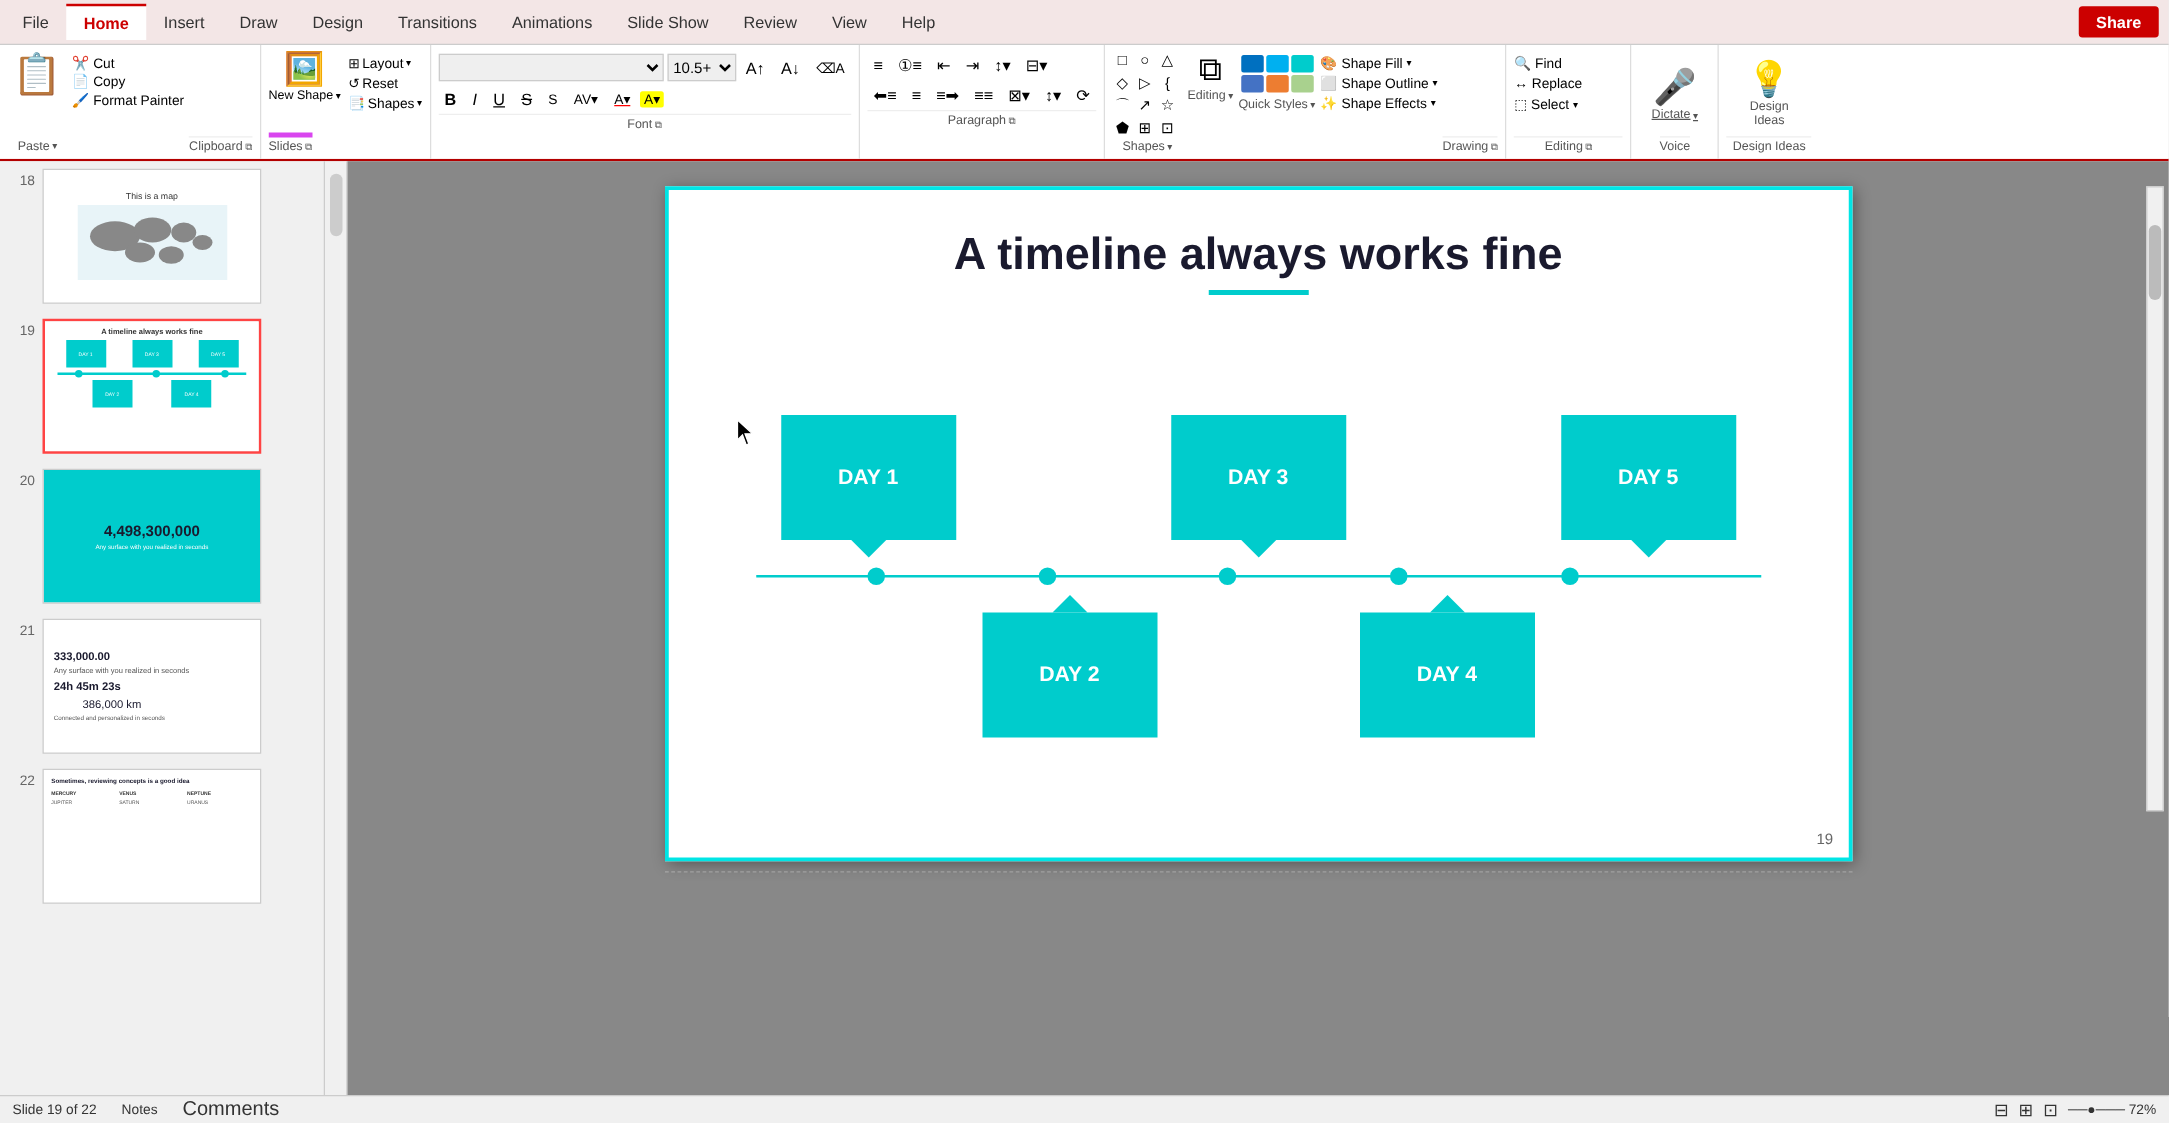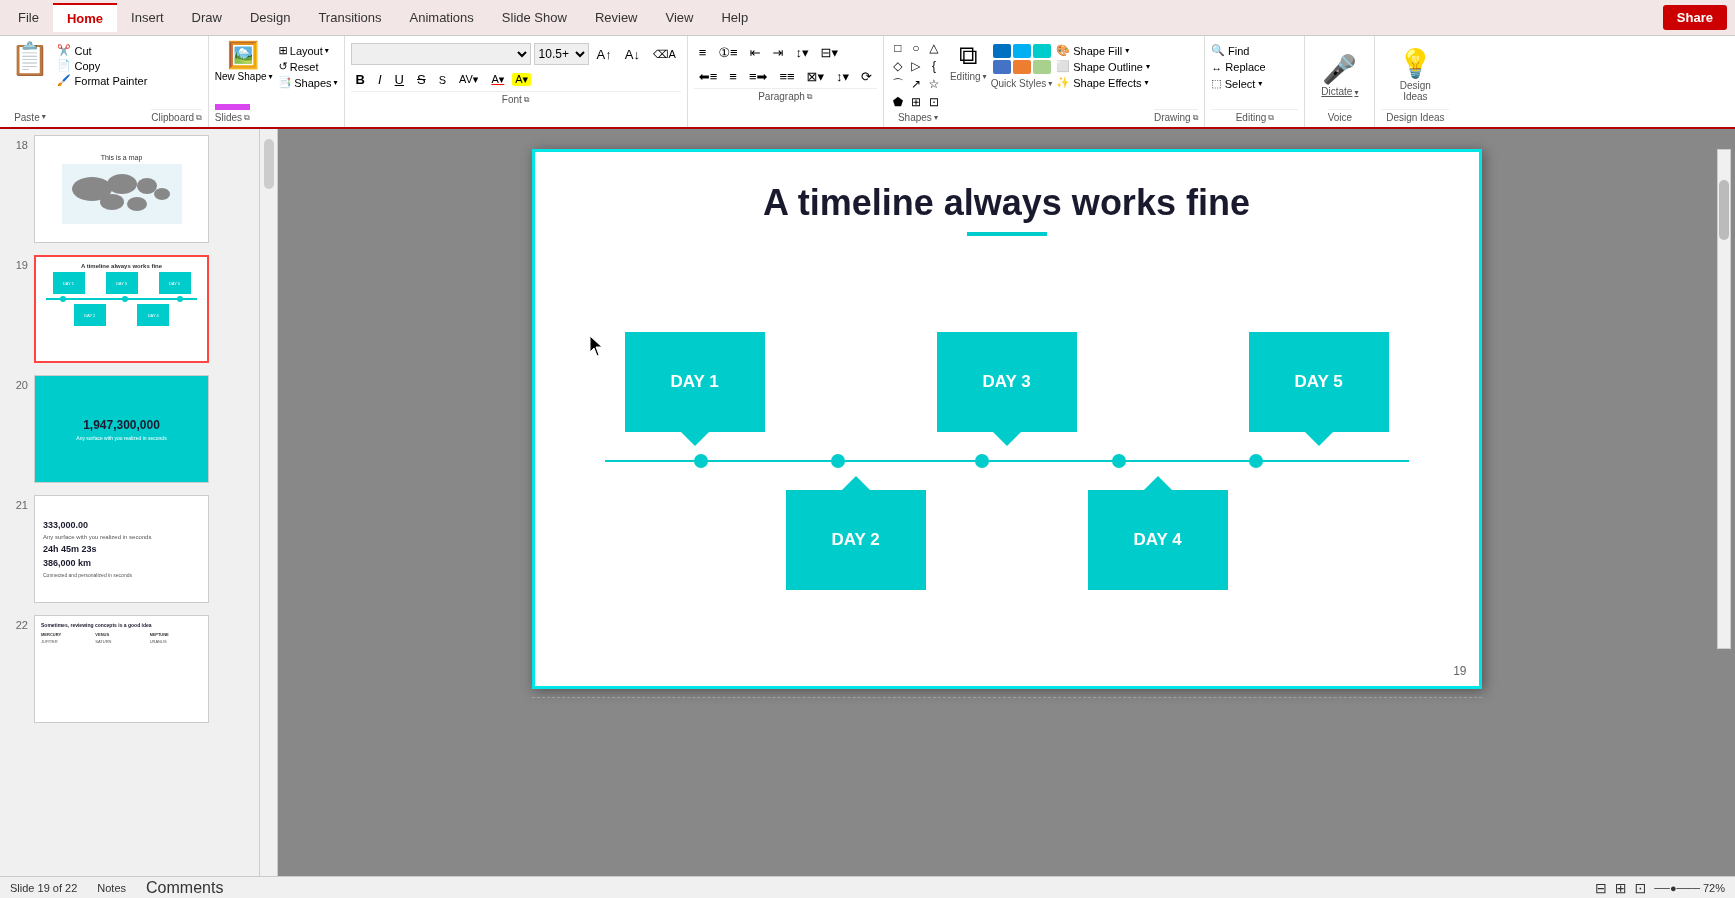--- a/index.html
+++ b/index.html
@@ -111,21 +111,21 @@
             <span>↺</span>
               <span>Reset</span>
           </div>
           <div style="display:flex; align-items:center; gap:2px; cursor:pointer; font-size:11px;">
             <span>📑</span>
               <span>Shapes</span>
               <span style="font-size:8px;">▾</span>
           </div>
         </div>
       </div>
-      <div class="rib-lbl-row" style="border-top:6px solid #d946ef; padding-top:2px; font-size:10px; color:#555; cursor:pointer; margin-top:2px;">
+      <div class="rib-lbl-row" style="border-top:4px solid #d946ef; padding-top:2px; font-size:10px; color:#555; cursor:pointer; margin-top:2px;">
         <span>Slides</span>
           <span style="font-size:8px;">⧉</span>
       </div>
     </div>
 
     <div class="rib-section" style="flex-direction:column; min-width:220px;">
       <div style="display:flex; align-items:center; gap:3px; padding:3px 0;">
         <select class="font-select"></select>
         <select class="font-size-select">
           <option>10.5+</option>
@@ -345,34 +345,34 @@
             <div style="width:32px; height:22px; background:#00cccc; font-size:4px; color:#fff; display:flex; align-items:center; justify-content:center;">DAY 4</div>
           </div>
         </div>
       </div>
     </div>
 
     <div class="slide-thumb">
       <span class="slide-num">20</span>
       <div class="slide-img">
         <div style="width:100%; height:100%; background:#00cccc; display:flex; flex-direction:column; align-items:center; justify-content:center;">
-          <div style="font-size:12px; font-weight:bold; color:#1a1a2e;">1,947,300,000</div>
+          <div style="font-size:12px; font-weight:bold; color:#1a1a2e;">4,498,300,000</div>
           <div style="font-size:5px; color:#fff; margin-top:3px; text-align:center;">Any surface with you realized in seconds</div>
         </div>
       </div>
     </div>
 
     <div class="slide-thumb">
       <span class="slide-num">21</span>
       <div class="slide-img">
         <div style="width:100%; height:100%; background:#fff; padding:8px; display:flex; flex-direction:column; justify-content:center; gap:4px;">
           <div style="font-size:9px; font-weight:bold; color:#1a1a2e;">333,000.00</div>
           <div style="font-size:6px; color:#555;">Any surface with you realized in seconds</div>
           <div style="font-size:9px; font-weight:bold; color:#1a1a2e;">24h 45m 23s</div>
-          <div style="font-size:9px; font-weight:bold; color:#1a1a2e;">386,000 km</div>
+          <div style="font-size:9px; font-weight:normal; color:#1a1a2e;margin-left:23px;">386,000 km</div>
           <div style="font-size:5px; color:#555;">Connected and personalized in seconds</div>
         </div>
       </div>
     </div>
 
     <div class="slide-thumb">
       <span class="slide-num">22</span>
       <div class="slide-img">
         <div style="width:100%; height:100%; background:#fff; padding:6px;">
           <div style="font-size:5px; font-weight:bold; color:#1a1a2e; margin-bottom:4px;">Sometimes, reviewing concepts is a good idea</div>

